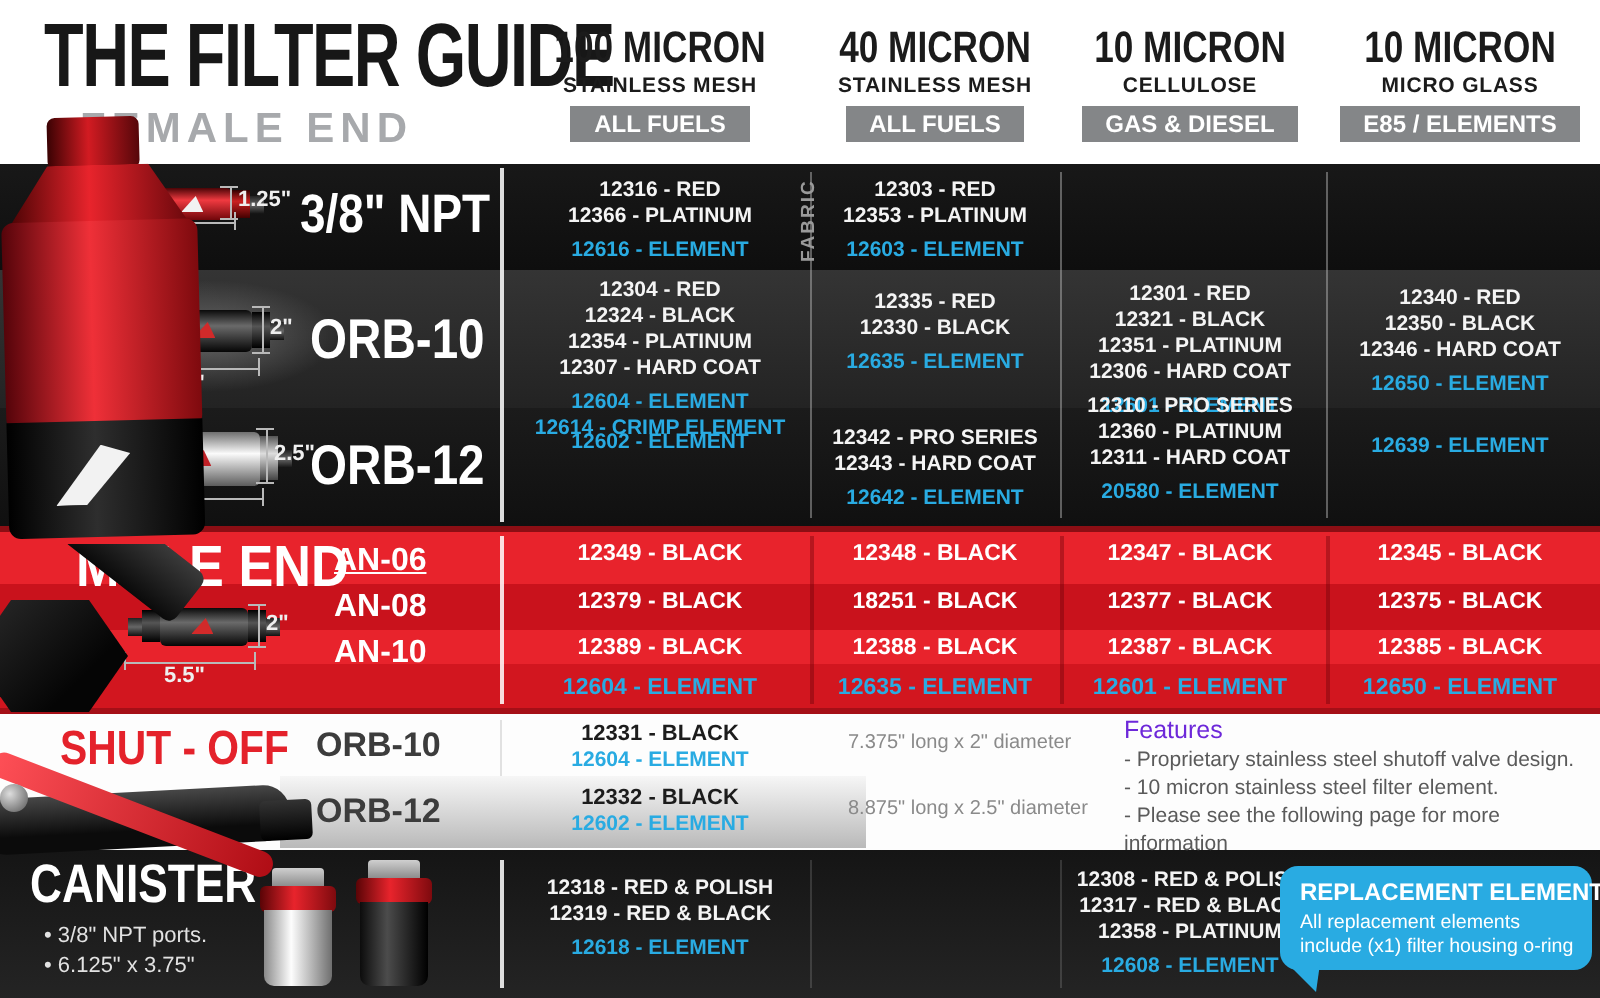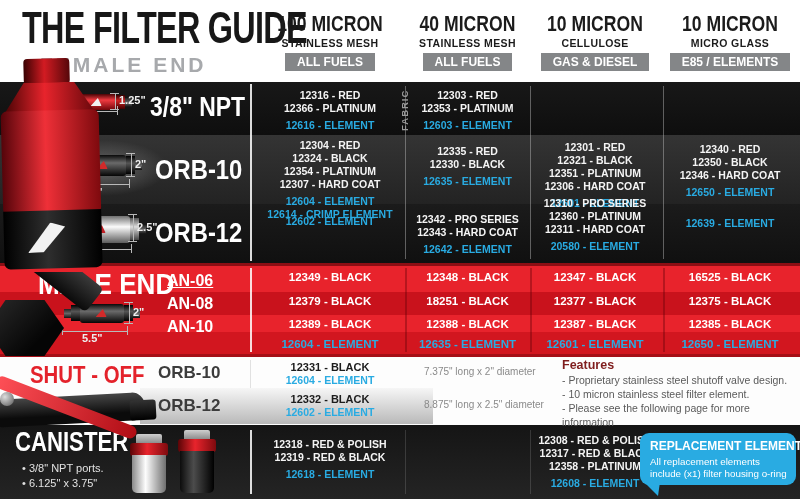--- a/index.html
+++ b/index.html
@@ -81,21 +81,21 @@
   .male-cell{position:absolute;text-align:center;color:#fff;font-weight:bold;font-size:11.5px;white-space:nowrap;}
   .male-el{color:#29abe2;}
   .an-label{position:absolute;left:167px;color:#fff;font-weight:bold;font-size:16px;white-space:nowrap;}
 
   
   #shutoff-heading{position:absolute;left:30px;top:361px;font-size:24px;font-weight:bold;color:#e4222b;
         transform:scaleX(.85);transform-origin:0 0;white-space:nowrap;}
   .so-label{position:absolute;left:158px;font-size:17px;font-weight:bold;color:#3c3c3c;white-space:nowrap;}
   .so-size{position:absolute;left:424px;width:150px;font-size:10px;color:#8a8a8a;white-space:nowrap;}
   #features{position:absolute;left:562px;top:358px;width:236px;}
-  #features .ft-title{font-size:12.5px;font-weight:bold;color:#7f1d1d;}
+  #features .ft-title{font-size:12.5px;font-weight:normal;color:#6d28d9;}
   #features .ft-items{font-size:10.5px;color:#5a5a5a;line-height:14px;white-space:pre-line;margin-top:1px;}
   #so-gradient{position:absolute;left:140px;top:388px;width:293px;height:36px;
         background:linear-gradient(180deg,#f6f6f6,#b9b9b9);}
 
   
   #canister-heading{position:absolute;left:15px;top:427px;font-size:27px;font-weight:bold;color:#fff;
         transform:scaleX(.82);transform-origin:0 0;white-space:nowrap;}
   #canister-bullets{position:absolute;left:22px;top:461px;font-size:11px;color:#e2e2e2;
         line-height:15px;white-space:pre-line;}
   #replacement-box{position:absolute;left:640px;top:433px;width:156px;height:52px;background:#29abe2;
@@ -321,21 +321,21 @@
     <div class="tip"></div>
   </div>
   <div class="dl v" style="left:124px;top:302px;height:22px;"></div>
   <div class="dim" style="left:133px;top:306px;">2"</div>
   <div class="dl h" style="left:62px;top:326px;width:66px;"></div>
   <div class="dim" style="left:82px;top:332px;">5.5"</div>
 
   <div class="male-cell c1" style="top:271px;">12349 - BLACK</div>
   <div class="male-cell c2" style="top:271px;">12348 - BLACK</div>
   <div class="male-cell c3" style="top:271px;">12347 - BLACK</div>
-  <div class="male-cell c4" style="top:271px;">16525 - BLACK</div>
+  <div class="male-cell c4" style="top:271px;">12345 - BLACK</div>
 
   <div class="male-cell c1" style="top:295px;">12379 - BLACK</div>
   <div class="male-cell c2" style="top:295px;">18251 - BLACK</div>
   <div class="male-cell c3" style="top:295px;">12377 - BLACK</div>
   <div class="male-cell c4" style="top:295px;">12375 - BLACK</div>
 
   <div class="male-cell c1" style="top:318px;">12389 - BLACK</div>
   <div class="male-cell c2" style="top:318px;">12388 - BLACK</div>
   <div class="male-cell c3" style="top:318px;">12387 - BLACK</div>
   <div class="male-cell c4" style="top:318px;">12385 - BLACK</div>

